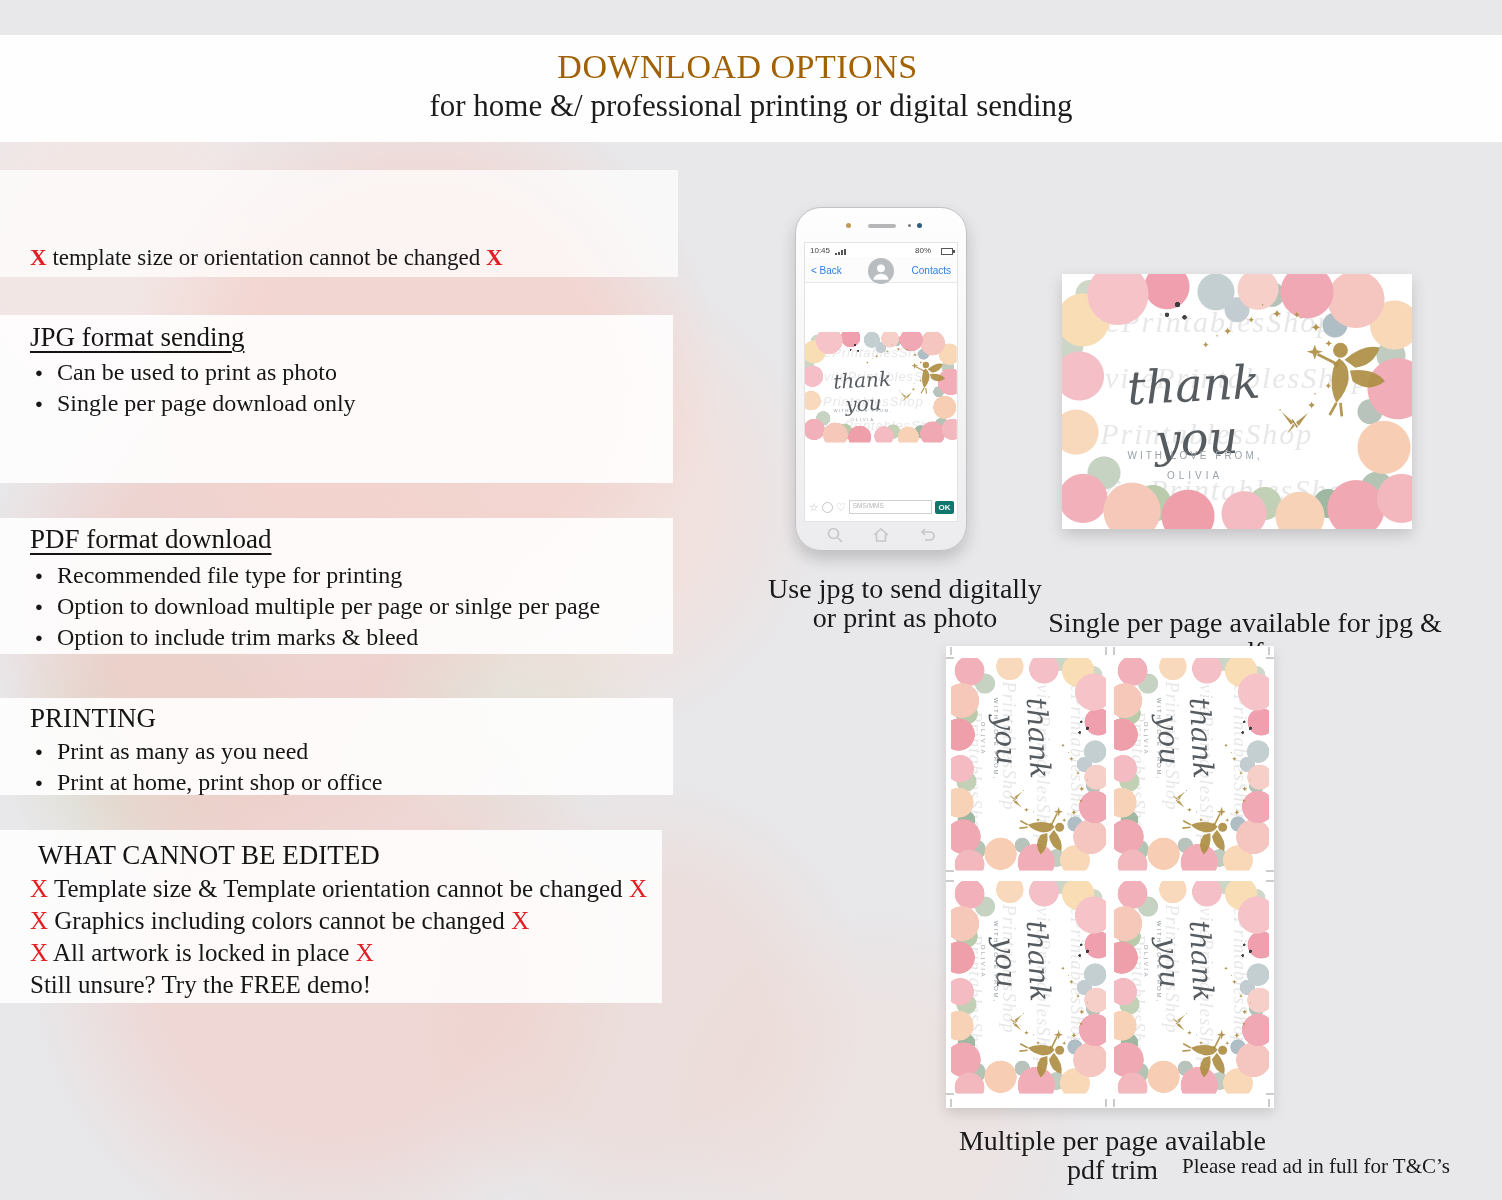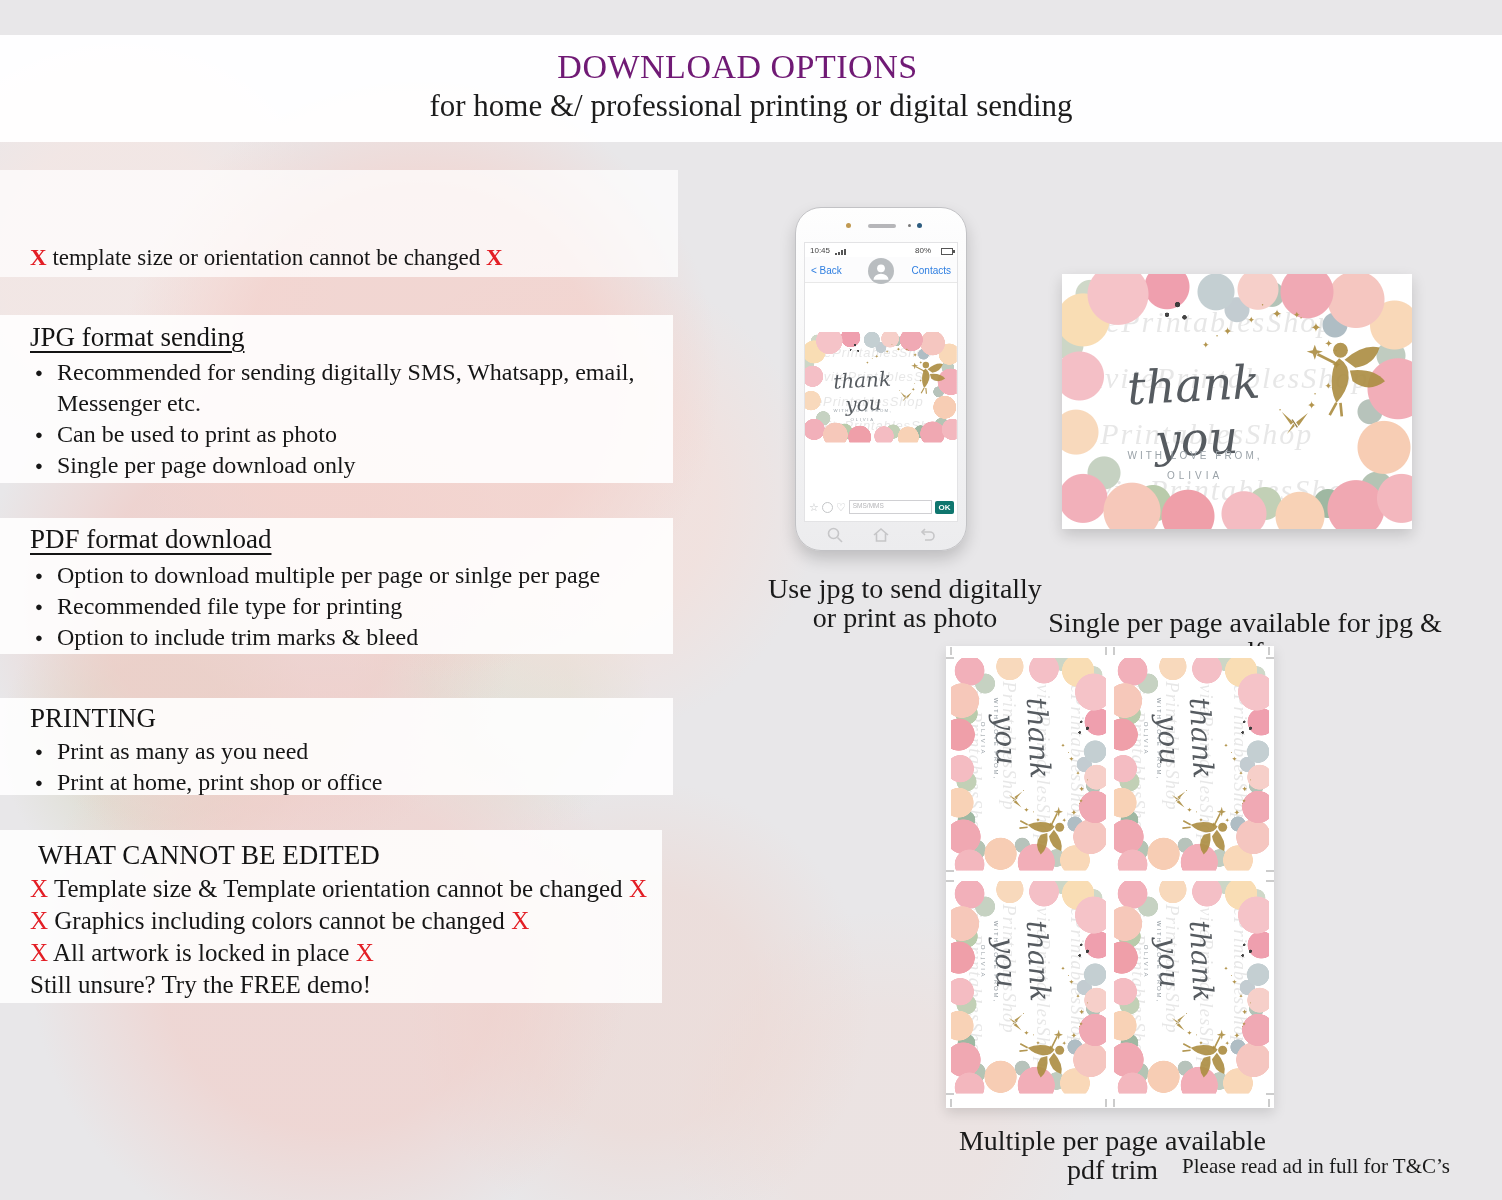--- a/index.html
+++ b/index.html
@@ -23,21 +23,21 @@
   
   .band{position:absolute;left:0;}
   .band-header{top:35px;width:1502px;height:107px;background:rgba(255,255,255,.96);}
   .band-size{top:170px;width:678px;height:107px;background:rgba(255,255,255,.72);}
   .band-jpg{top:315px;width:673px;height:168px;background:rgba(255,255,255,.88);}
   .band-pdf{top:518px;width:673px;height:136px;background:rgba(255,255,255,.88);}
   .band-print{top:698px;width:673px;height:97px;background:rgba(255,255,255,.88);}
   .band-what{top:830px;width:662px;height:173px;background:rgba(255,255,255,.86);}
 
   .title{position:absolute;top:48px;left:0;width:1475px;text-align:center;
-         font-size:34px;letter-spacing:.5px;color:#701a75;}
+         font-size:34px;letter-spacing:.5px;color:#a16207;}
   .subtitle{position:absolute;top:88px;left:0;width:1502px;text-align:center;font-size:31px;color:#1c1c1c;}
 
   .size-heading{position:absolute;top:178px;left:22px;font-size:54px;color:#181818;}
   .size-note{position:absolute;top:245px;left:30px;font-size:23px;}
   .rx{color:#e31e25;font-weight:bold;}
   .rxl{color:#e31e25;}
 
   .sec-h{position:absolute;font-size:27px;color:#141414;}
   .u{text-decoration:underline;text-underline-offset:5px;}
   ul.blist{position:absolute;list-style:none;margin:0;padding:0;font-size:24px;line-height:31px;}
@@ -177,29 +177,28 @@
   <div class="subtitle">for home &amp;/ professional printing or digital sending</div>
 
   <div class="size-note">
     <span class="rx">X</span>
     <span>template size or orientation cannot be changed</span>
     <span class="rx">X</span>
   </div>
 
   <div class="sec-h u" style="top:322px;left:30px;">JPG format sending</div>
   <ul class="blist" style="top:357px;left:30px;width:640px;">
-    <li>Recommended for sending digitally SMS, Whatsapp, email, Messenger etc.</li>
     <li>Can be used to print as photo</li>
     <li>Single per page download only</li>
   </ul>
 
   <div class="sec-h u" style="top:524px;left:30px;">PDF format download</div>
   <ul class="blist" style="top:560px;left:30px;width:640px;">
+    <li>Recommended file type for printing</li>
     <li>Option to download multiple per page or sinlge per page</li>
-    <li>Recommended file type for printing</li>
     <li>Option to include trim marks &amp; bleed</li>
   </ul>
 
   <div class="sec-h" style="top:703px;left:30px;">PRINTING</div>
   <ul class="blist" style="top:736px;left:30px;width:640px;">
     <li>Print as many as you need</li>
     <li>Print at home, print shop or office</li>
   </ul>
 
   <div class="sec-h" style="top:840px;left:38px;">WHAT CANNOT BE EDITED</div>

